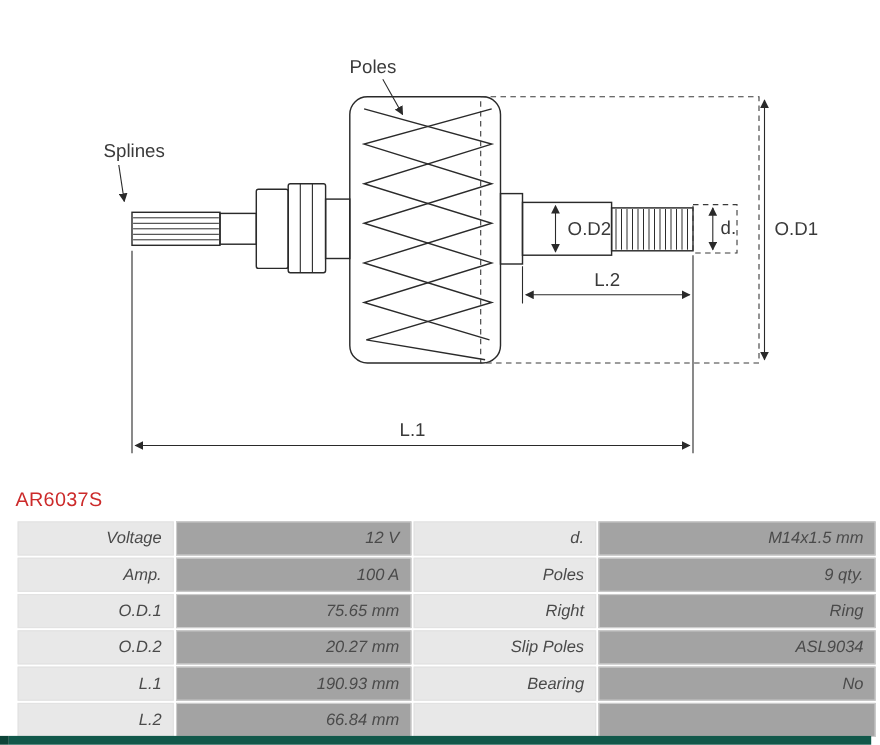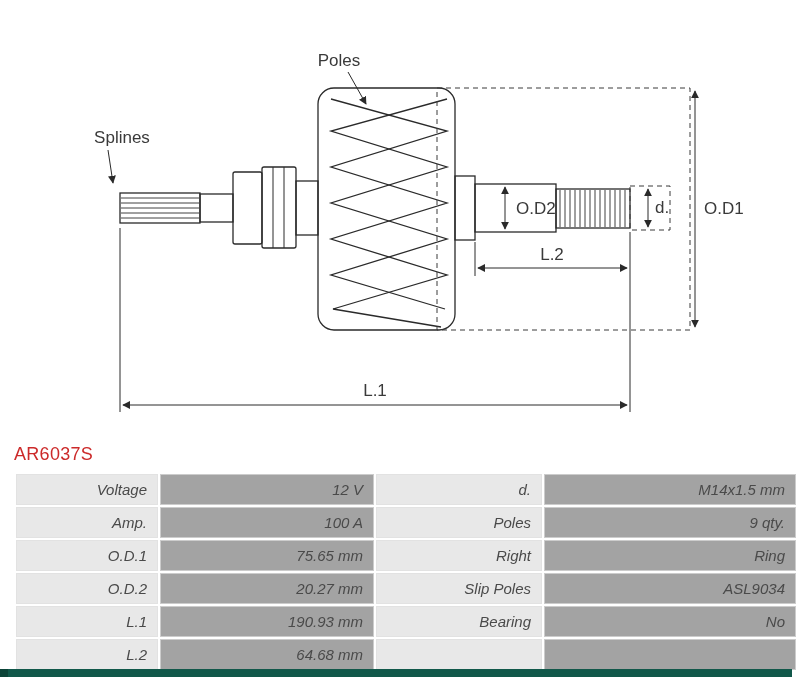--- a/index.html
+++ b/index.html
@@ -98,17 +98,17 @@
 </div>
 
 <div class="part-number">AR6037S</div>
 
 <div class="spec-table">
     <div class="row"><div class="cell lbl">Voltage</div><div class="cell val">12 V</div><div class="cell lbl">d.</div><div class="cell val">M14x1.5 mm</div></div>
     <div class="row"><div class="cell lbl">Amp.</div><div class="cell val">100 A</div><div class="cell lbl">Poles</div><div class="cell val">9 qty.</div></div>
     <div class="row"><div class="cell lbl">O.D.1</div><div class="cell val">75.65 mm</div><div class="cell lbl">Right</div><div class="cell val">Ring</div></div>
     <div class="row"><div class="cell lbl">O.D.2</div><div class="cell val">20.27 mm</div><div class="cell lbl">Slip Poles</div><div class="cell val">ASL9034</div></div>
     <div class="row"><div class="cell lbl">L.1</div><div class="cell val">190.93 mm</div><div class="cell lbl">Bearing</div><div class="cell val">No</div></div>
-    <div class="row"><div class="cell lbl">L.2</div><div class="cell val">64.68 mm</div><div class="cell lbl"></div><div class="cell val"></div></div>
+    <div class="row"><div class="cell lbl">L.2</div><div class="cell val">66.84 mm</div><div class="cell lbl"></div><div class="cell val"></div></div>
   </div>
 
 <div class="footer-bar"></div>
 <div class="footer-sq"></div>
 
 </body></html>

